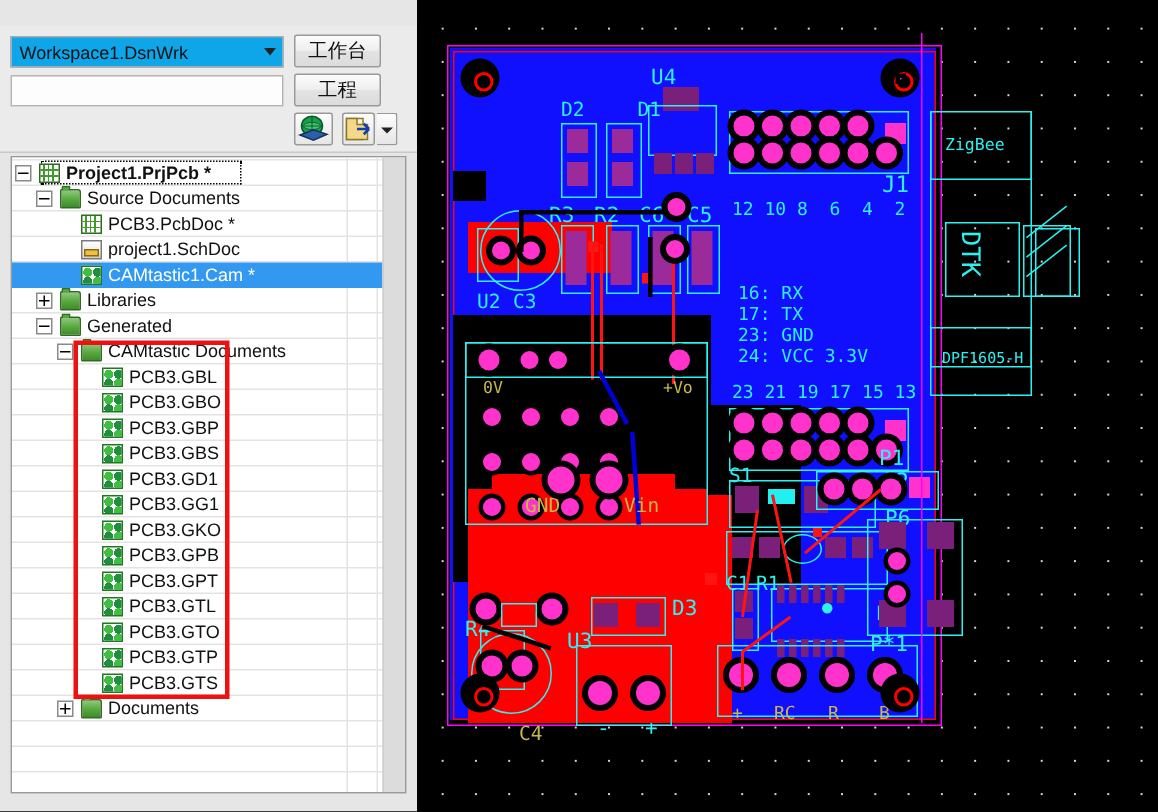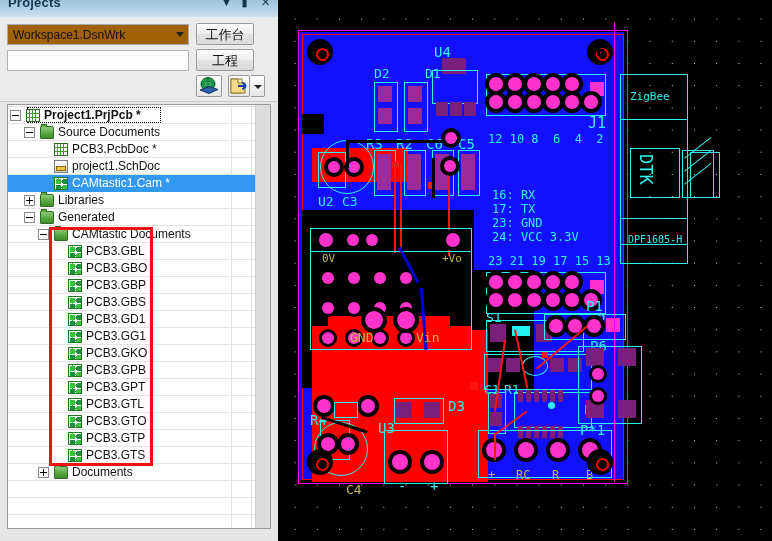--- a/index.html
+++ b/index.html
@@ -28,21 +28,21 @@
     letter-spacing:5px;white-space:nowrap;
   }
   .tbtn{display:inline-block;width:12px;text-align:center;cursor:pointer;}
 
   #toolarea{
     position:absolute;left:0;top:17px;width:278px;height:84px;
     background:#ebebeb;border-bottom:1px solid #c8c8c8;
   }
   .combo{
     position:absolute;left:7px;top:7px;width:182px;height:21px;
-    background:#a16207;border:1px solid #aaa;box-sizing:border-box;
+    background:#0ea5e9;border:1px solid #aaa;box-sizing:border-box;
   }
   .combo .cval{
     position:absolute;left:5px;top:3px;font-size:12px;color:#111;
     white-space:nowrap;
   }
   .combo .carrow{
     position:absolute;right:4px;top:7px;width:0;height:0;
     border-left:4px solid transparent;border-right:4px solid transparent;
     border-top:5px solid #222;
   }
@@ -202,28 +202,20 @@
   .traceblk{position:absolute;background:#000;}
   .silk{position:absolute;border:1px solid #2ff0f0;}
   .lbl2{position:absolute;color:#2ff0f0;font-family:"DejaVu Sans Mono",monospace;
         font-size:11px;white-space:pre;}
 </style>
 </head>
 <body>
 
 <div id="panel">
 
-  <div id="titlebar">
-    <div class="ttl">Projects</div>
-    <div class="tbtns">
-      <span class="tbtn">▼</span>
-      <span class="tbtn">▮</span>
-      <span class="tbtn">✕</span>
-    </div>
-  </div>
 
   <div id="toolarea">
     <div class="combo">
       <div class="cval">Workspace1.DsnWrk</div>
       <div class="carrow"></div>
     </div>
     <div class="txtbox">
       <div class="cval"></div>
     </div>
     <div class="btn" id="btnWorkspace">工作台</div>

